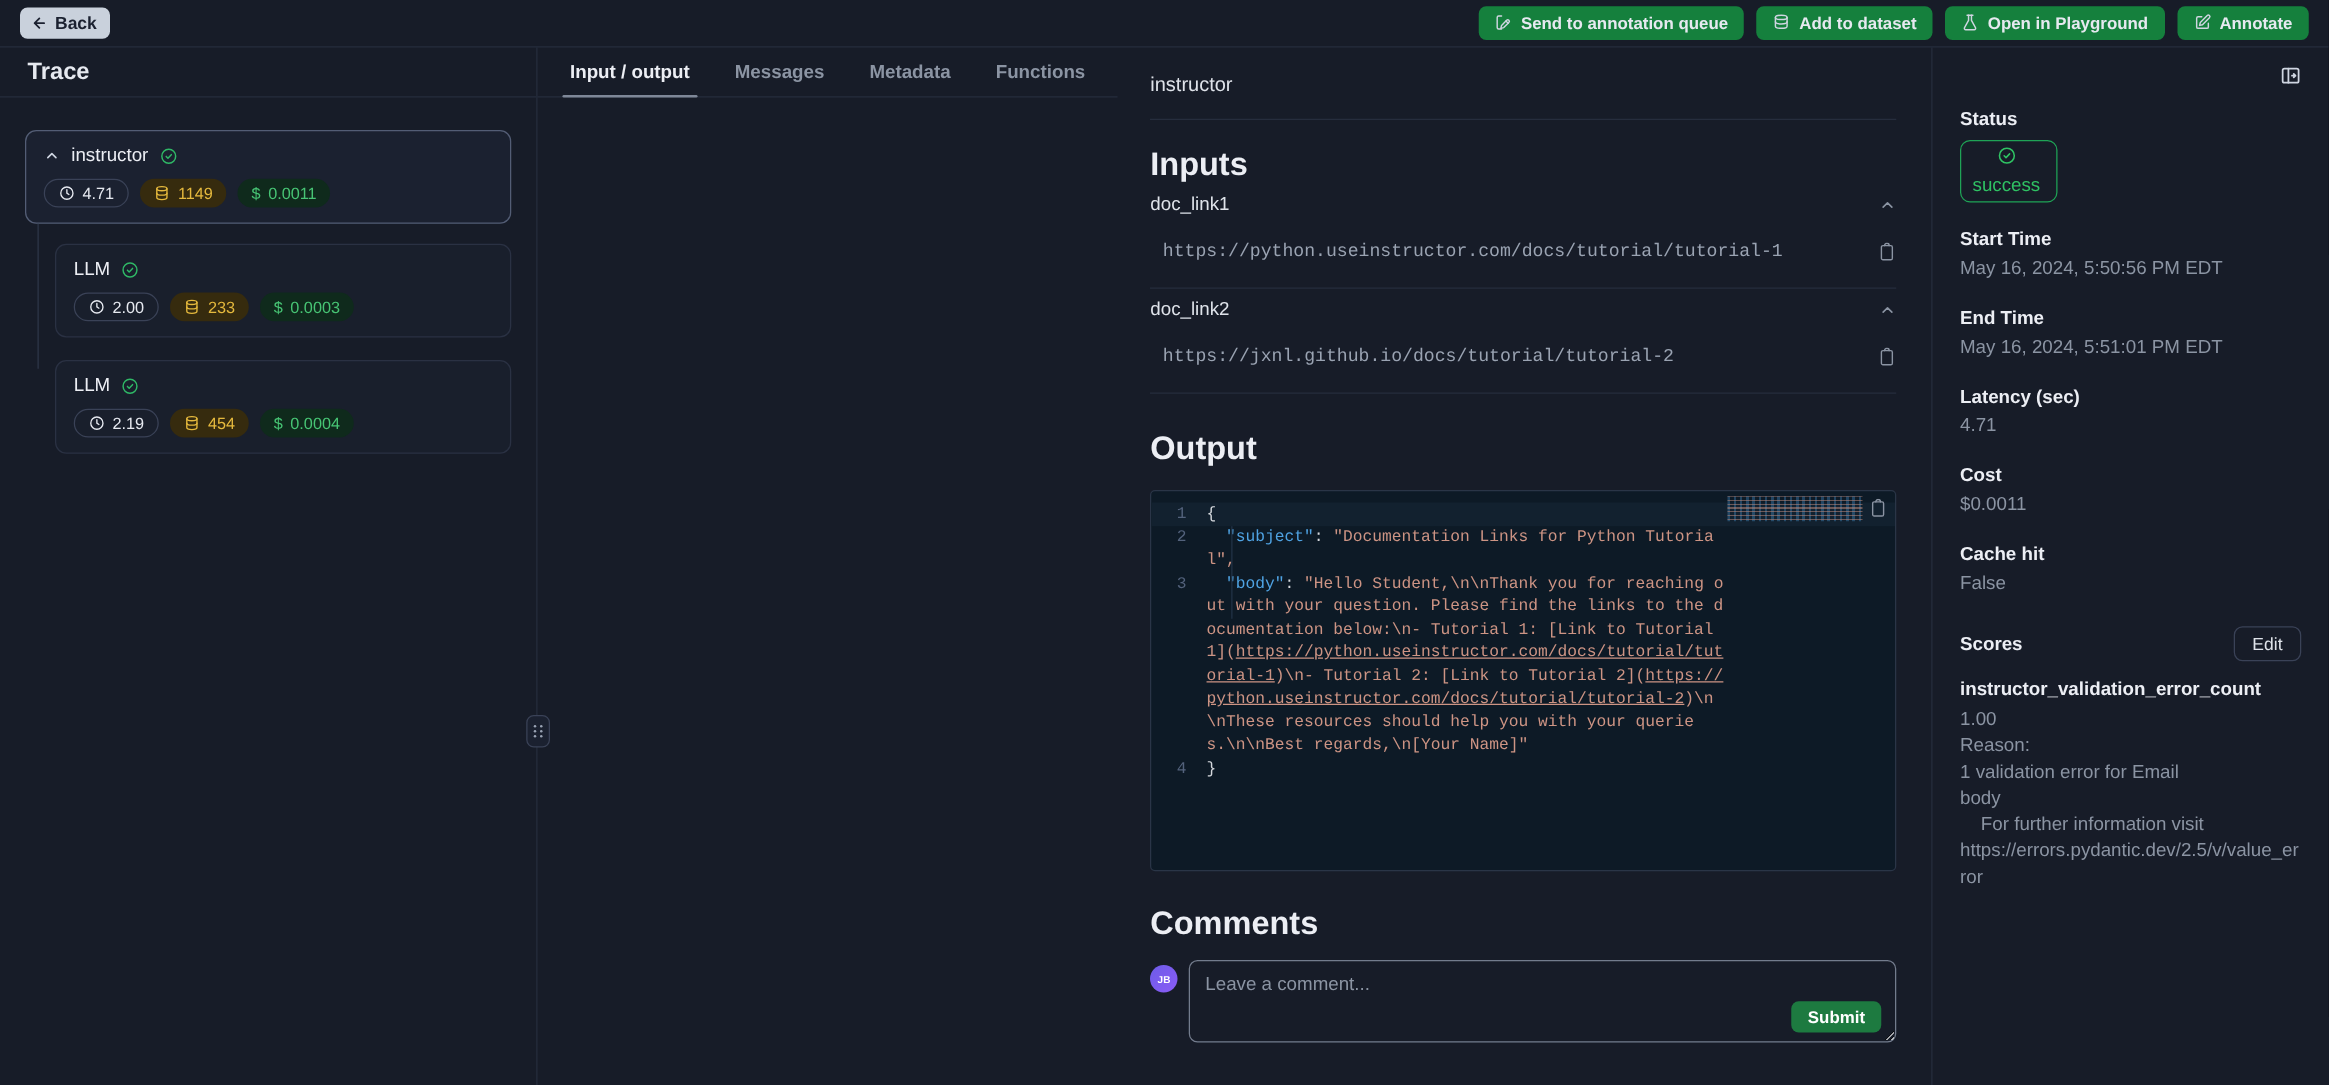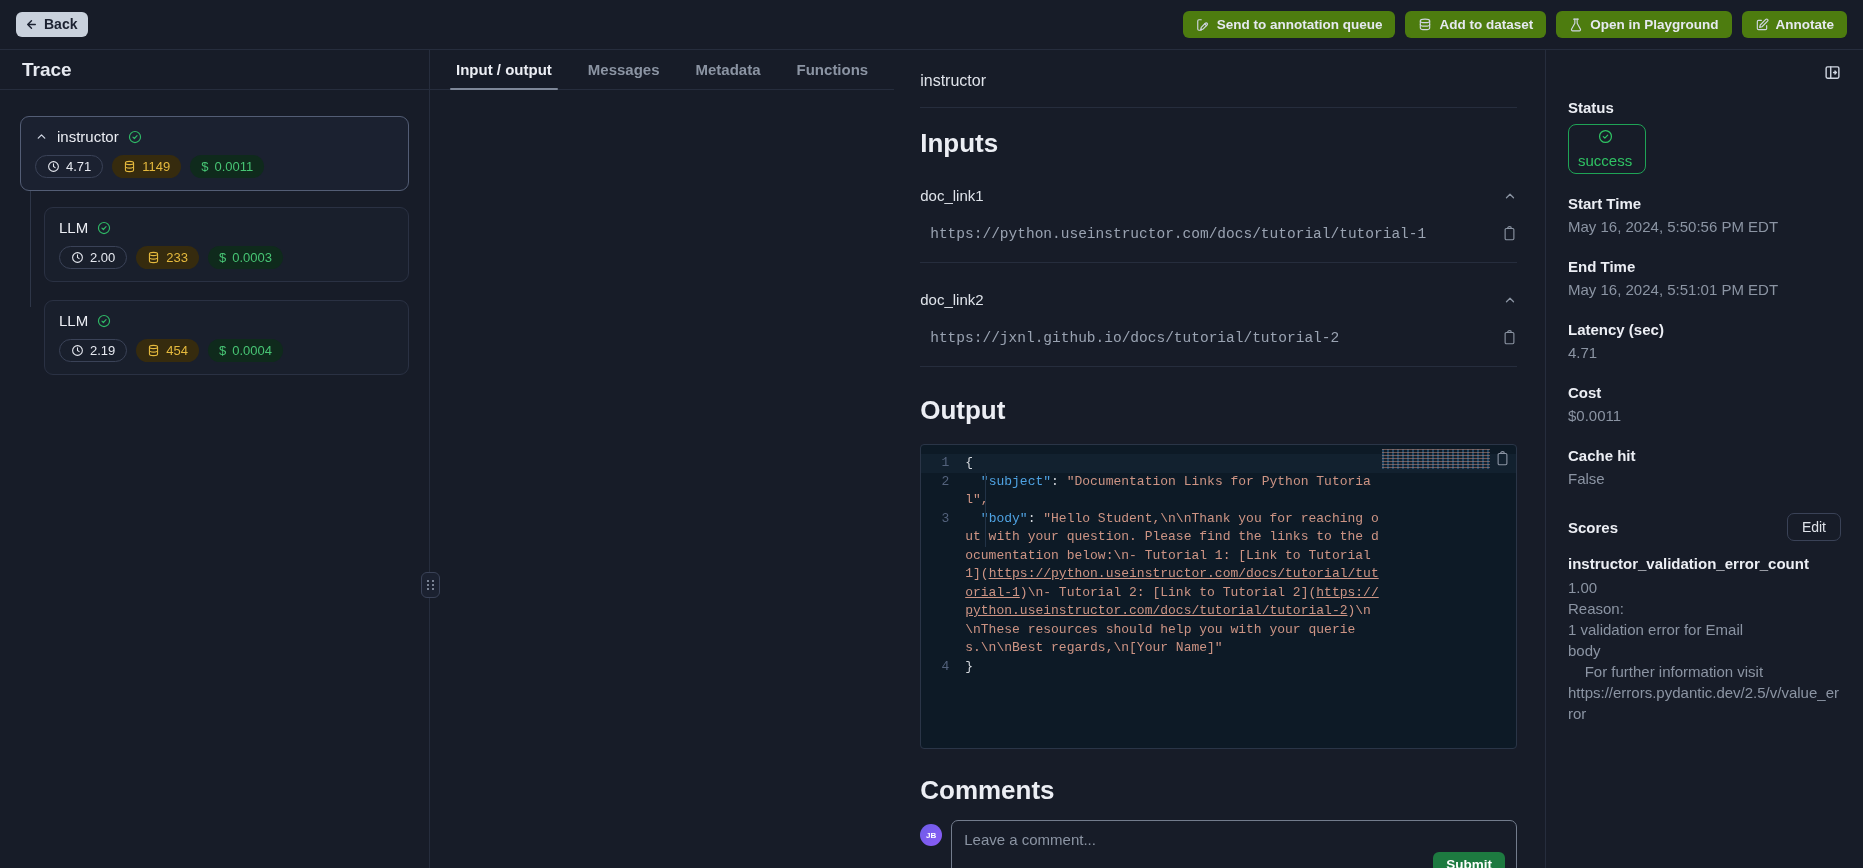--- a/index.html
+++ b/index.html
@@ -6,33 +6,33 @@
   html,body { background:#11141d; }
   .app {
     width:1863px; height:868px; position:relative; overflow:hidden;
     background:#171c28; color:#e6e9f0;
     font-family:"Liberation Sans", sans-serif; font-size:15px;
   }
   svg { display:block; }
 
   
   .topbar {
-    height:50px; display:flex; align-items:center;
+    height:38px; display:flex; align-items:center;
     padding:0 16px; border-bottom:1px solid #262d3d;
   }
   .back-btn {
     display:flex; align-items:center; gap:6px;
     background:#c9d1dc; color:#1b2130; border:none; border-radius:6px;
     padding:4px 11px 5px 9px; font-size:14px; font-weight:700; cursor:pointer;
     font-family:"Liberation Sans", sans-serif;
   }
   .topbar-actions { margin-left:auto; display:flex; gap:10px; }
   .tb-btn {
-    display:flex; align-items:center; gap:7px;
-    background:#4d7c0f; color:#e6e9f0; border:none; border-radius:6px;
+    display:flex; align-items:flex-start; gap:7px;
+    background:#15803d; color:#e6e9f0; border:none; border-radius:6px;
     padding:6px 13px; font-size:13.5px; font-weight:700; cursor:pointer;
     font-family:"Liberation Sans", sans-serif;
   }
   .tb-btn svg { stroke:#cfd5e1; }
 
   
   .cols { display:flex; height:830px; }
 
   
   .trace-panel { width:430px; border-right:1px solid #262d3d; position:relative; }
@@ -86,21 +86,21 @@
   .tab.active { color:#eceef4; }
   .tab.active::after {
     content:""; position:absolute; left:-6px; right:-6px; bottom:-1px;
     height:2px; background:#7e8798; border-radius:2px;
   }
   .main-scroll { flex:1; padding:22px 28px 0 26px; overflow:hidden; }
   .run-title { font-size:16px; color:#dfe3ea; }
   .rule { border:none; border-top:1px solid #262d3d; margin:17px 0 0 0; }
   .sec-heading { font-size:26px; font-weight:700; color:#eceef4; margin-top:20px; }
 
-  .field { margin-top:28px; }
+  .field { margin-top:8px; }
   .field-label-row { display:flex; align-items:center; justify-content:space-between; }
   .field-label { font-size:15px; color:#dfe3ea; }
   .field-value-row { display:flex; align-items:flex-start; justify-content:space-between; margin-top:22px; }
   .field-value {
     font-family:"Liberation Mono", monospace; font-size:14.5px; color:#9aa3b2;
     padding-left:10px;
   }
   .field-rule { border:none; border-top:1px solid #262d3d; margin-top:20px; }
   .icon-btn { background:none; border:none; cursor:pointer; padding:0; }
 

